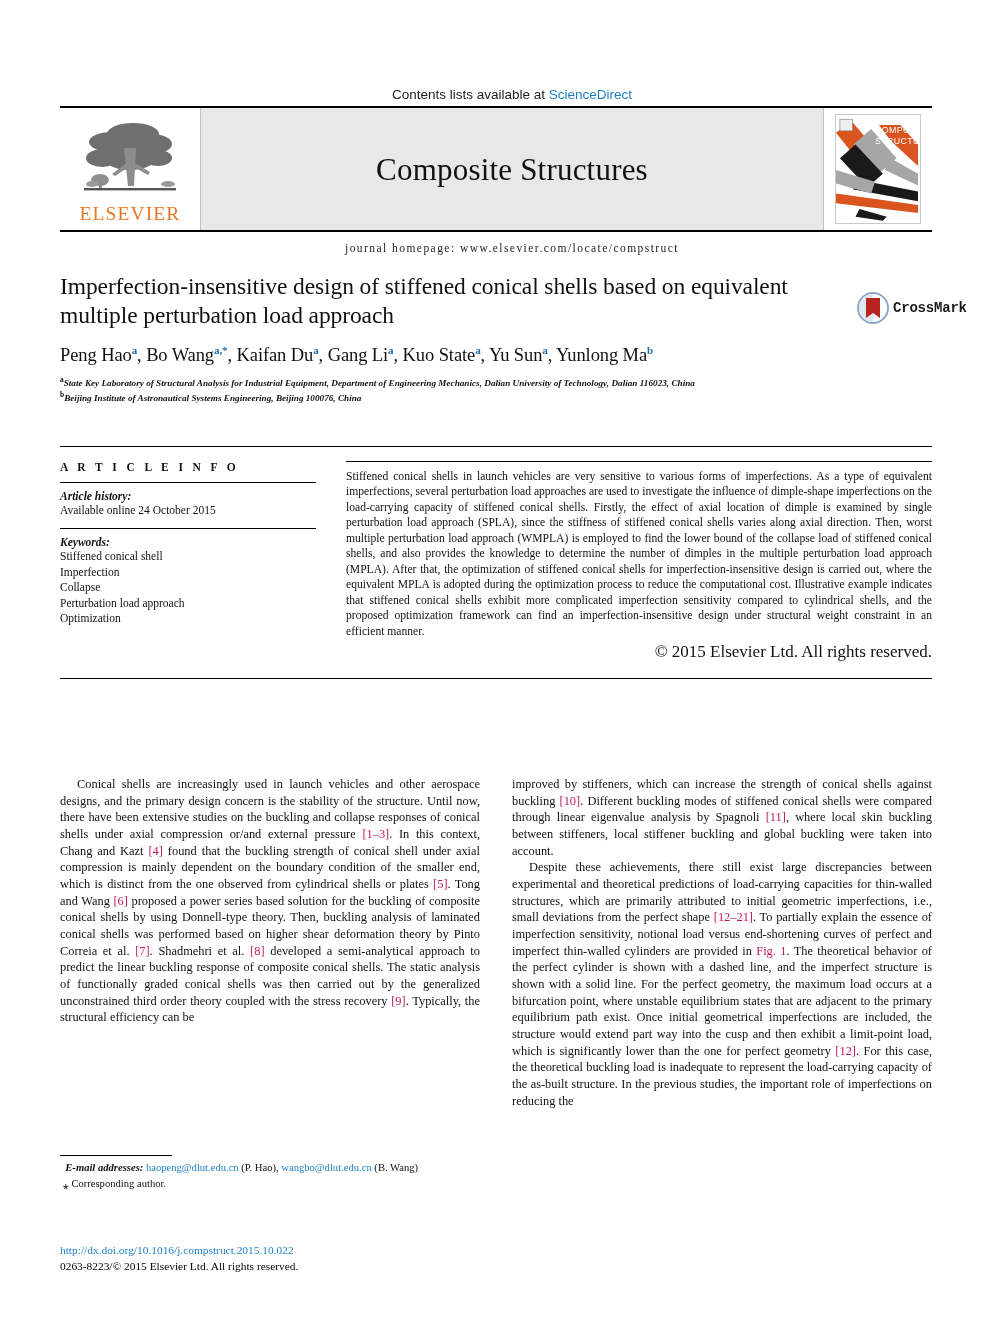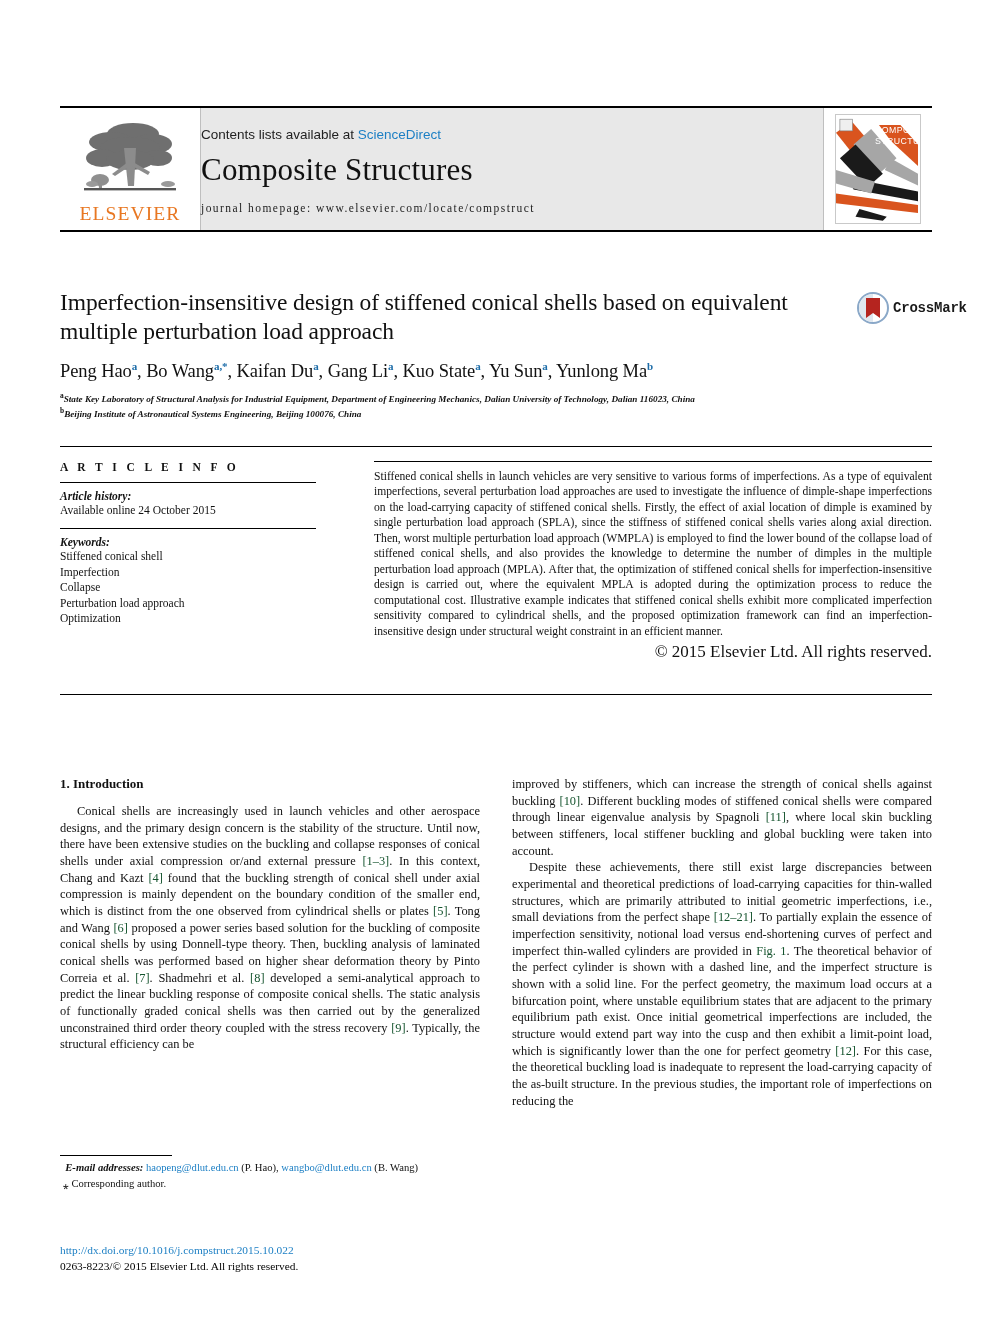--- a/index.html
+++ b/index.html
@@ -68,24 +68,25 @@
     color: #e87722;
     margin-top: 1px;
   }
   .mh-center {
     flex: 1 1 auto;
     background: #e8e8e8;
     border-left: 1px solid #bfbfbf;
     border-right: 1px solid #bfbfbf;
     display: flex;
     flex-direction: column;
-    align-items: flex-start;
+    align-items: center;
     justify-content: center;
     padding: 6px 0 4px;
     box-sizing: border-box;
+    gap: 40px;
   }
   .contents-line {
     font-size: 13.5px;
     font-family: "Liberation Sans", sans-serif;
     color: #222;
     margin-bottom: 10px;
   }
   .contents-line .sd {
     color: #1c7fc4;
   }
@@ -114,21 +115,21 @@
     height: 108px;
     border: 1px solid #c9c9c9;
     position: relative;
     overflow: hidden;
     background: #fff;
   }
 
   
   .title-block {
     position: absolute;
-    top: 288px;
+    top: 272px;
     left: 60px;
     width: 790px;
   }
   .art-title {
     font-family: "Liberation Serif", serif;
     font-size: 23.5px;
     line-height: 1.23;
     color: #111;
     margin: 0;
     font-weight: normal;
@@ -180,23 +181,22 @@
 
   
   .band {
     position: absolute;
     top: 446px;
     left: 60px;
     width: 872px;
     border-top: 1.3px solid #000;
     border-bottom: 1.3px solid #000;
     box-sizing: border-box;
-    padding: 14px 0 32px;
-    display: flex;
-    gap: 28px;
+    padding: 14px 0 16px;
+    display: flex;
   }
   .col-info {
     width: 282px;
     flex: 0 0 282px;
     padding-right: 26px;
     box-sizing: border-box;
   }
   .col-abs {
     flex: 1 1 auto;
     padding-left: 4px;
@@ -262,21 +262,21 @@
   }
   .para {
     font-size: 12.4px;
     line-height: 1.345;
     text-align: justify;
     color: #111;
     margin: 0;
     text-indent: 17px;
   }
   .para.cont { text-indent: 0; }
-  .ref { color: #14532d; }
+  .ref { color: #be185d; }
 
   
   .footnote {
     position: absolute;
     top: 1155px;
     left: 60px;
     width: 420px;
   }
   .fn-rule {
     border-top: 1.2px solid #000;
@@ -413,21 +413,20 @@
 
     <div class="col-abs">
       <div class="rule"></div>
       <p class="abs-text">Stiffened conical shells in launch vehicles are very sensitive to various forms of imperfections. As a type of equivalent imperfections, several perturbation load approaches are used to investigate the influence of dimple-shape imperfections on the load-carrying capacity of stiffened conical shells. Firstly, the effect of axial location of dimple is examined by single perturbation load approach (SPLA), since the stiffness of stiffened conical shells varies along axial direction. Then, worst multiple perturbation load approach (WMPLA) is employed to find the lower bound of the collapse load of stiffened conical shells, and also provides the knowledge to determine the number of dimples in the multiple perturbation load approach (MPLA). After that, the optimization of stiffened conical shells for imperfection-insensitive design is carried out, where the equivalent MPLA is adopted during the optimization process to reduce the computational cost. Illustrative example indicates that stiffened conical shells exhibit more complicated imperfection sensitivity compared to cylindrical shells, and the proposed optimization framework can find an imperfection-insensitive design under structural weight constraint in an efficient manner.</p>
       <div class="copyright">© 2015 Elsevier Ltd. All rights reserved.</div>
     </div>
   </div>
 
   <div class="body-cols">
     <div class="bcol">
-      <h2 class="sec-title">1. Introduction</h2>
       <p class="para">Conical shells are increasingly used in launch vehicles and other aerospace designs, and the primary design concern is the stability of the structure. Until now, there have been extensive studies on the buckling and collapse responses of conical shells under axial compression or/and external pressure <span class="ref">[1–3]</span>. In this context, Chang and Kazt <span class="ref">[4]</span> found that the buckling strength of conical shell under axial compression is mainly dependent on the boundary condition of the smaller end, which is distinct from the one observed from cylindrical shells or plates <span class="ref">[5]</span>. Tong and Wang <span class="ref">[6]</span> proposed a power series based solution for the buckling of composite conical shells by using Donnell-type theory. Then, buckling analysis of laminated conical shells was performed based on higher shear deformation theory by Pinto Correia et al. <span class="ref">[7]</span>. Shadmehri et al. <span class="ref">[8]</span> developed a semi-analytical approach to predict the linear buckling response of composite conical shells. The static analysis of functionally graded conical shells was then carried out by the generalized unconstrained third order theory coupled with the stress recovery <span class="ref">[9]</span>. Typically, the structural efficiency can be</p>
     </div>
     <div class="bcol">
       <p class="para cont">improved by stiffeners, which can increase the strength of conical shells against buckling <span class="ref">[10]</span>. Different buckling modes of stiffened conical shells were compared through linear eigenvalue analysis by Spagnoli <span class="ref">[11]</span>, where local skin buckling between stiffeners, local stiffener buckling and global buckling were taken into account.</p>
       <p class="para">Despite these achievements, there still exist large discrepancies between experimental and theoretical predictions of load-carrying capacities for thin-walled structures, which are primarily attributed to initial geometric imperfections, i.e., small deviations from the perfect shape <span class="ref">[12–21]</span>. To partially explain the essence of imperfection sensitivity, notional load versus end-shortening curves of perfect and imperfect thin-walled cylinders are provided in <span class="ref">Fig. 1</span>. The theoretical behavior of the perfect cylinder is shown with a dashed line, and the imperfect structure is shown with a solid line. For the perfect geometry, the maximum load occurs at a bifurcation point, where unstable equilibrium states that are adjacent to the primary equilibrium path exist. Once initial geometrical imperfections are included, the structure would extend part way into the cusp and then exhibit a limit-point load, which is significantly lower than the one for perfect geometry <span class="ref">[12]</span>. For this case, the theoretical buckling load is inadequate to represent the load-carrying capacity of the as-built structure. In the previous studies, the important role of imperfections on reducing the</p>
     </div>
   </div>
 
   <div class="footnote">
     <div class="fn-rule"></div>

